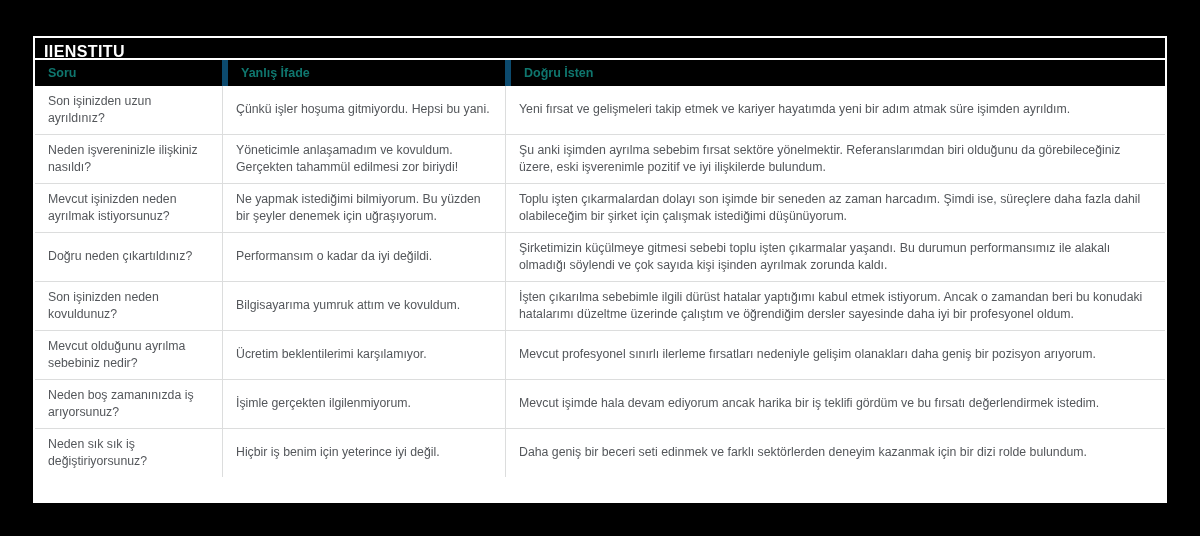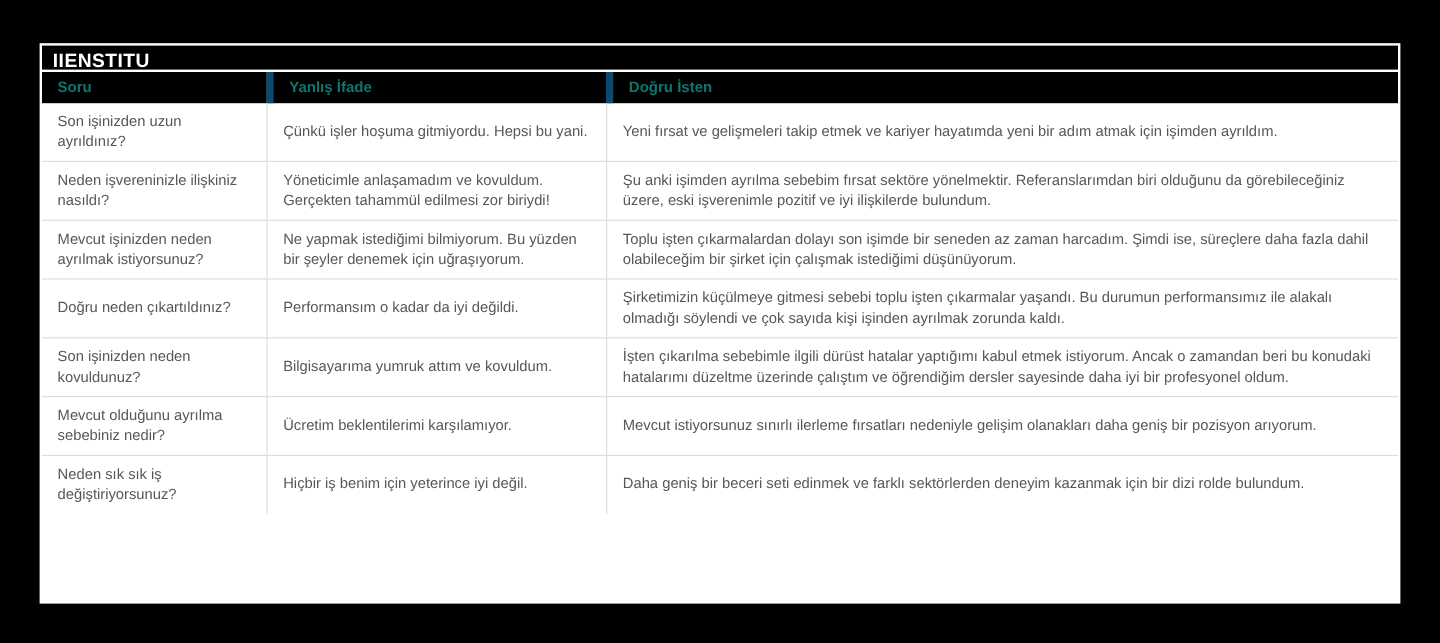--- a/index.html
+++ b/index.html
@@ -73,21 +73,21 @@
       <tr>
         <th>Soru</th>
         <th>Yanlış İfade</th>
         <th>Doğru İsten</th>
       </tr>
     </thead>
     <tbody>
       <tr>
         <td>Son işinizden uzun ayrıldınız?</td>
         <td>Çünkü işler hoşuma gitmiyordu. Hepsi bu yani.</td>
-        <td>Yeni fırsat ve gelişmeleri takip etmek ve kariyer hayatımda yeni bir adım atmak için işimden ayrıldım.</td>
+        <td>Yeni fırsat ve gelişmeleri takip etmek ve kariyer hayatımda yeni bir adım atmak süre işimden ayrıldım.</td>
       </tr>
       <tr>
         <td>Neden işvereninizle ilişkiniz nasıldı?</td>
         <td>Yöneticimle anlaşamadım ve kovuldum. Gerçekten tahammül edilmesi zor biriydi!</td>
         <td>Şu anki işimden ayrılma sebebim fırsat sektöre yönelmektir. Referanslarımdan biri olduğunu da görebileceğiniz üzere, eski işverenimle pozitif ve iyi ilişkilerde bulundum.</td>
       </tr>
       <tr>
         <td>Mevcut işinizden neden ayrılmak istiyorsunuz?</td>
         <td>Ne yapmak istediğimi bilmiyorum. Bu yüzden bir şeyler denemek için uğraşıyorum.</td>
         <td>Toplu işten çıkarmalardan dolayı son işimde bir seneden az zaman harcadım. Şimdi ise, süreçlere daha fazla dahil olabileceğim bir şirket için çalışmak istediğimi düşünüyorum.</td>
@@ -98,21 +98,26 @@
         <td>Şirketimizin küçülmeye gitmesi sebebi toplu işten çıkarmalar yaşandı. Bu durumun performansımız ile alakalı olmadığı söylendi ve çok sayıda kişi işinden ayrılmak zorunda kaldı.</td>
       </tr>
       <tr>
         <td>Son işinizden neden kovuldunuz?</td>
         <td>Bilgisayarıma yumruk attım ve kovuldum.</td>
         <td>İşten çıkarılma sebebimle ilgili dürüst hatalar yaptığımı kabul etmek istiyorum. Ancak o zamandan beri bu konudaki hatalarımı düzeltme üzerinde çalıştım ve öğrendiğim dersler sayesinde daha iyi bir profesyonel oldum.</td>
       </tr>
       <tr>
         <td>Mevcut olduğunu ayrılma sebebiniz nedir?</td>
         <td>Ücretim beklentilerimi karşılamıyor.</td>
-        <td>Mevcut istiyorsunuz sınırlı ilerleme fırsatları nedeniyle gelişim olanakları daha geniş bir pozisyon arıyorum.</td>
+        <td>Mevcut profesyonel sınırlı ilerleme fırsatları nedeniyle gelişim olanakları daha geniş bir pozisyon arıyorum.</td>
+      </tr>
+      <tr>
+        <td>Neden boş zamanınızda iş arıyorsunuz?</td>
+        <td>İşimle gerçekten ilgilenmiyorum.</td>
+        <td>Mevcut işimde hala devam ediyorum ancak harika bir iş teklifi gördüm ve bu fırsatı değerlendirmek istedim.</td>
       </tr>
       <tr>
         <td>Neden sık sık iş değiştiriyorsunuz?</td>
         <td>Hiçbir iş benim için yeterince iyi değil.</td>
         <td>Daha geniş bir beceri seti edinmek ve farklı sektörlerden deneyim kazanmak için bir dizi rolde bulundum.</td>
       </tr>
     </tbody>
   </table>
 </div>
 

